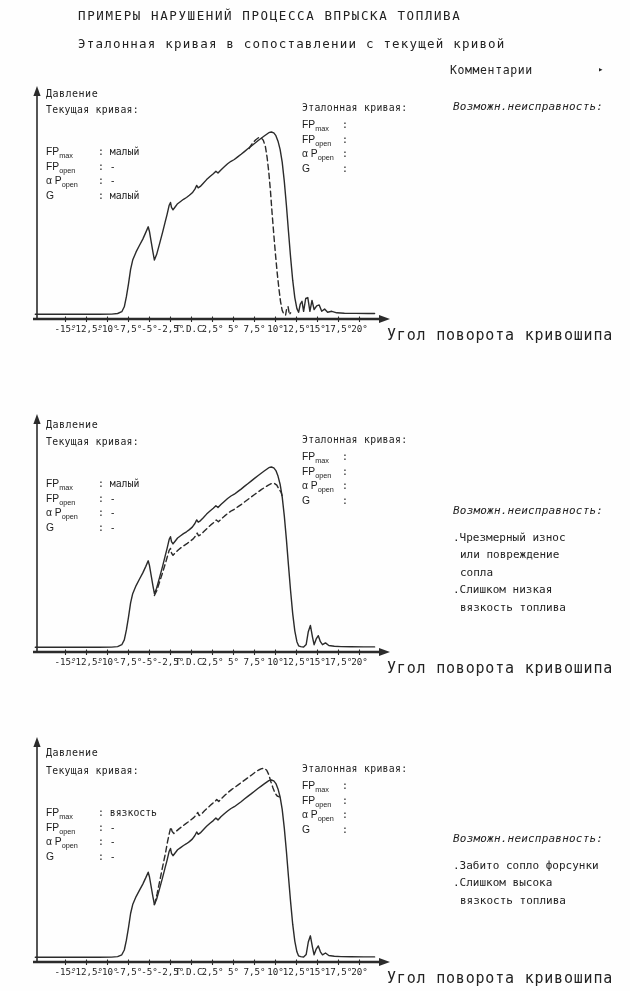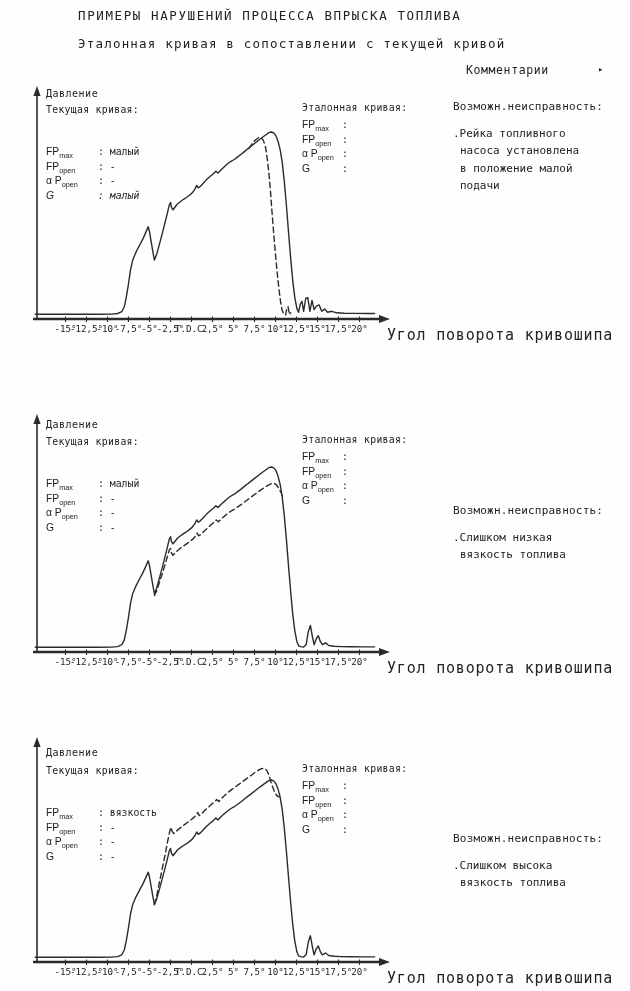--- a/index.html
+++ b/index.html
@@ -1,53 +1,53 @@
 <!DOCTYPE html>
 <html><head>
 <meta charset="utf-8">
 <style>
   html,body{margin:0;padding:0;background:#e8e8e8;}
   .sheet{position:relative;width:630px;height:991px;background:#fefefe;
          font-family:"DejaVu Sans Mono",monospace;color:#222;overflow:hidden;margin:0 auto;}
   .abs{position:absolute;}
   .title{left:78px;top:8px;font-size:12.5px;letter-spacing:1.6px;white-space:nowrap;}
   .subtitle{left:78px;top:36px;font-size:12.5px;letter-spacing:1.2px;white-space:nowrap;}
-  .comments-head{left:466px;top:63px;font-size:11.5px;letter-spacing:.6px;white-space:nowrap;}
+  .comments-head{left:450px;top:63px;font-size:11.5px;letter-spacing:.6px;white-space:nowrap;}
   .comments-marker{left:598px;top:64px;font-size:9px;}
   .chart-panel{position:absolute;left:0;width:582px;}
   .ylabel{font-size:10px;letter-spacing:.5px;white-space:nowrap;}
   .leg-title{font-size:9.8px;letter-spacing:.3px;white-space:nowrap;}
   .prow{white-space:nowrap;font-size:9.8px;}
   .plabel{display:inline-block;font-family:"Liberation Sans",sans-serif;font-size:10.3px;color:#1c1c1c;}
   .plabel sub{font-size:7.3px;}
   .w-l{width:52px;margin-top:25px;} .w-r{width:40px;}
   .pval{font-size:9.8px;}
   .xlabel{font-size:15px;letter-spacing:.8px;white-space:nowrap;}
   .fault{left:453px;width:174px;font-size:11px;line-height:17.5px;}
-  .fault-h{white-space:nowrap;margin-bottom:9px;letter-spacing:.2px;}
+  .fault-h{white-space:nowrap;margin-bottom:9px;letter-spacing:.2px;font-style:italic;}
   .fault-item{white-space:pre-line;padding-left:7px;text-indent:-7px;}
   svg text{font-family:"DejaVu Sans Mono",monospace;fill:#222;}
   svg{display:block;}
 </style>
 </head>
 <body>
 
 <div class="sheet">
   <div class="abs subtitle">Эталонная кривая в сопоставлении с текущей кривой</div>
   <div class="abs title">ПРИМЕРЫ НАРУШЕНИЙ ПРОЦЕССА ВПРЫСКА ТОПЛИВА</div>
   <div class="abs comments-head">Комментарии</div>
   <div class="abs comments-marker">▸</div>
   <div id="charts">
       <div class="abs chart-panel" style="top: 84px; height: 257px;">
         <div class="abs ylabel" style="left: 46px; top: 4px;">Давление</div>
         <div class="abs leg-title" style="left: 46px; top: 20px;">Текущая кривая:</div>
         <div class="abs prow" style="left: 46px; top: 37px;"><span class="plabel w-l">FP<sub>max</sub></span><span class="pval">: малый</span></div>
         <div class="abs prow" style="left: 46px; top: 51.5px;"><span class="plabel w-l">FP<sub>open</sub></span><span class="pval">: -</span></div>
         <div class="abs prow" style="left: 46px; top: 66px;"><span class="plabel w-l">α P<sub>open</sub></span><span class="pval">: -</span></div>
-        <div class="abs prow" style="left: 46px; top: 80.5px; font-style: italic;"><span class="plabel w-l">G</span><span class="pval">: малый</span></div>
+        <div class="abs prow" style="left: 46px; top: 80.5px;"><span class="plabel w-l">G</span><span class="pval">: малый</span></div>
         <div class="abs leg-title" style="left: 302px; top: 18px;">Эталонная кривая:</div>
         <div class="abs prow" style="left: 302px; top: 35px;"><span class="plabel w-r">FP<sub>max</sub></span><span class="pval">:</span></div>
         <div class="abs prow" style="left: 302px; top: 49.5px;"><span class="plabel w-r">FP<sub>open</sub></span><span class="pval">:</span></div>
         <div class="abs prow" style="left: 302px; top: 64px;"><span class="plabel w-r">α P<sub>open</sub></span><span class="pval">:</span></div>
         <div class="abs prow" style="left: 302px; top: 78.5px;"><span class="plabel w-r">G</span><span class="pval">:</span></div>
         <div class="abs xlabel" style="left: 387px; top: 242px;">Угол поворота кривошипа</div>
         <svg width="365" height="257" viewBox="0 0 365 257" style="position: absolute; left: 30px; top: 0px;">
           <line x1="3" y1="235" x2="350" y2="235" stroke="#2b2b2b" stroke-width="2.4"></line>
           <polygon points="349,231 360,235 349,239" fill="#2b2b2b"></polygon>
           <line x1="7" y1="10" x2="7" y2="236" stroke="#2b2b2b" stroke-width="1.6"></line>
@@ -187,29 +187,29 @@
           <line x1="329.5" y1="224.5" x2="329.5" y2="230" stroke="#2b2b2b" stroke-width="1.1"></line>
           <text x="329.5" y="240" text-anchor="middle" font-size="9.2">20°</text>
           <path d="M5.3 222.3 L43.9 222.3 L69.1 222.3 L81.7 222.1 L87.6 221.6 L91.8 219.8 L94.3 215.0 L96.4 205.2 L98.5 192.7 L100.6 178.5 L102.7 169.6 L106.1 161.6 L109.4 155.4 L112.8 149.1 L115.7 142.9 L118.2 137.2 L119.5 142.0 L121.2 151.8 L122.9 161.6 L124.4 169.6 L126.6 164.3 L129.6 153.6 L132.5 142.9 L135.0 133.1 L137.1 125.1 L139.2 116.2 L140.5 113.5 L141.5 118.3 L143.0 120.7 L145.1 118.0 L147.6 114.8 L150.6 112.6 L153.5 110.5 L156.5 108.7 L159.4 106.6 L162.3 104.1 L164.9 100.5 L166.7 97.0 L168.2 99.3 L170.3 97.9 L173.3 94.8 L176.6 91.3 L180.0 88.3 L183.3 85.6 L185.9 83.1 L188.0 84.9 L190.9 81.8 L194.3 78.8 L197.6 76.0 L201.0 73.5 L204.3 71.7 L207.7 69.2 L211.1 66.7 L214.4 64.0 L217.8 61.4 L221.1 58.9 L224.5 56.2 L227.9 53.5 L231.2 51.1 L234.2 48.9 L236.7 47.1 L238.8 45.7 L241.3 45.0 L243.8 45.9 L245.9 48.6 L248.0 53.9 L250.1 61.9 L252.2 74.4 L254.3 93.1 L256.4 116.2 L258.5 142.0 L260.6 166.9 L262.7 189.2 L264.8 206.1 L266.9 216.8 L268.6 220.9 L270.7 221.6 L273.6 222.1 L276.2 219.4 L278.3 207.0 L280.4 200.8 L282.5 212.3 L284.1 219.8 L286.2 214.1 L288.3 210.9 L290.4 216.8 L292.5 219.8 L295.5 218.0 L298.8 220.5 L304.3 221.2 L311.0 221.6 L321.1 221.8 L333.7 221.9 L344.6 221.9" fill="none" stroke="#2b2b2b" stroke-width="1.4" stroke-linejoin="round" stroke-linecap="round"></path>
           <path d="M124.4 169.6 L127.1 158.9 L130.0 144.7 L132.9 130.4 L135.5 118.0 L137.6 106.4 L139.7 96.6 L140.9 92.2 L142.2 96.6 L143.9 98.4 L146.4 96.1 L149.3 93.6 L152.3 91.3 L155.2 89.1 L158.1 87.0 L161.1 84.7 L164.0 82.4 L166.4 79.5 L167.8 77.4 L169.1 80.6 L171.6 78.8 L174.5 75.8 L177.9 72.6 L181.2 69.6 L184.6 66.7 L186.7 64.6 L188.8 66.4 L191.7 63.3 L195.1 60.1 L198.5 57.1 L201.8 54.4 L205.2 52.1 L208.5 49.6 L211.9 47.1 L215.3 44.6 L218.6 42.2 L222.0 39.7 L225.3 37.2 L228.7 35.0 L231.6 33.6 L234.2 33.3 L236.7 35.2 L238.8 39.7 L240.9 46.8 L243.0 53.0 L245.1 58.3 L247.2 61.0 L249.3 61.9" fill="none" stroke="#2b2b2b" stroke-width="1.4" stroke-linejoin="round" stroke-linecap="round" stroke-dasharray="5.5 3.5"></path>
         </svg>
       </div>
     </div>
   <div id="faults">
       <div class="abs fault" style="top: 98px;">
         <div class="fault-h">Возможн.неисправность:</div>
-        <div class="fault-item">.Рейка топливного
-насоса установлена
-в положение малой
-подачи</div>
       </div>
       <div class="abs fault" style="top: 502px;">
         <div class="fault-h">Возможн.неисправность:</div>
+        <div class="fault-item">.Чрезмерный износ
+или повреждение
+сопла</div>
         <div class="fault-item">.Слишком низкая
 вязкость топлива</div>
       </div>
       <div class="abs fault" style="top: 830px;">
         <div class="fault-h">Возможн.неисправность:</div>
+        <div class="fault-item">.Забито сопло форсунки</div>
         <div class="fault-item">.Слишком высока
 вязкость топлива</div>
       </div>
     </div>
 </div>
 
 </body></html>

